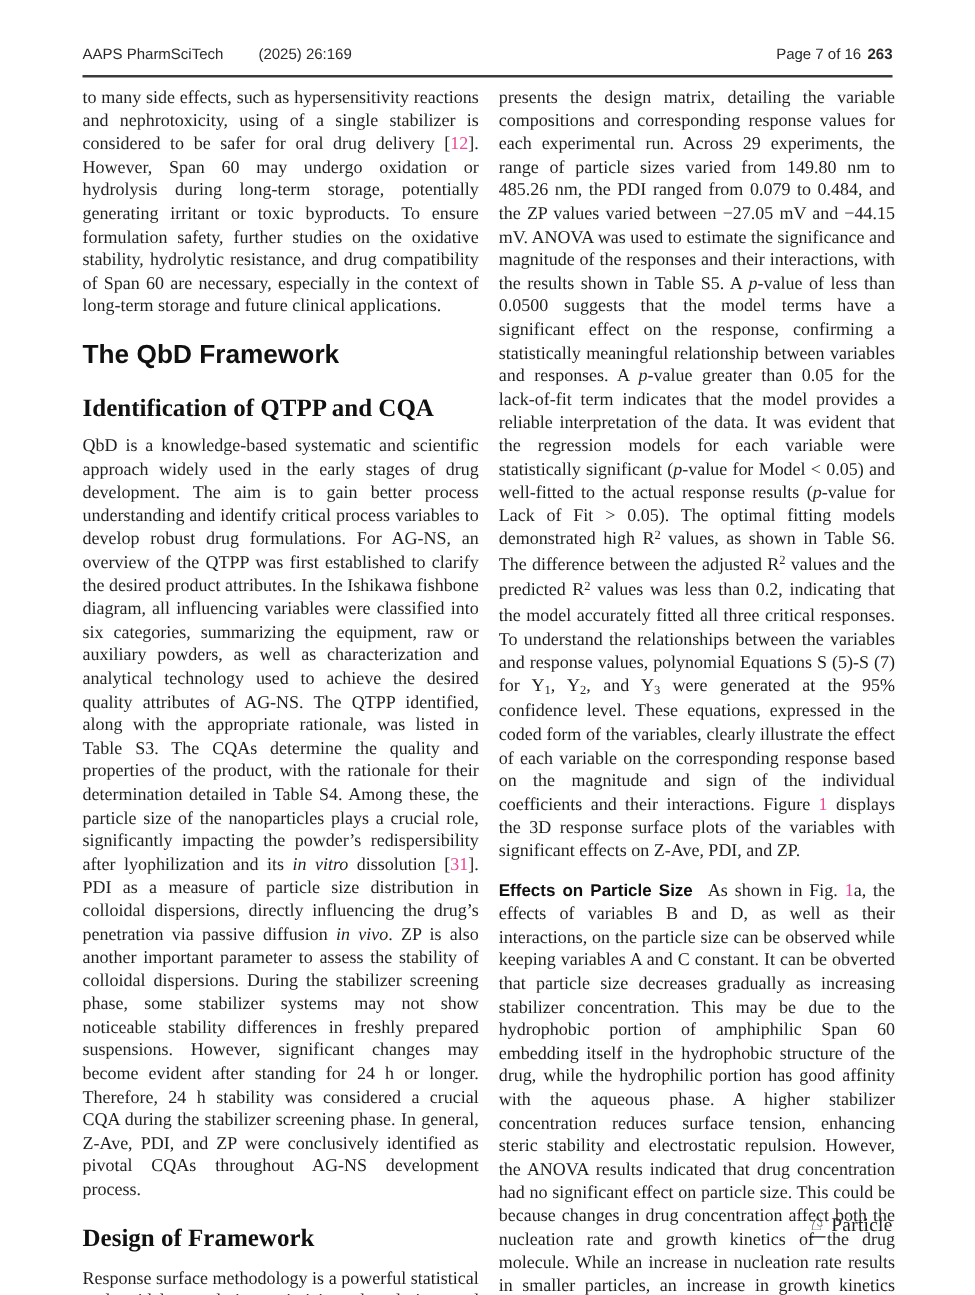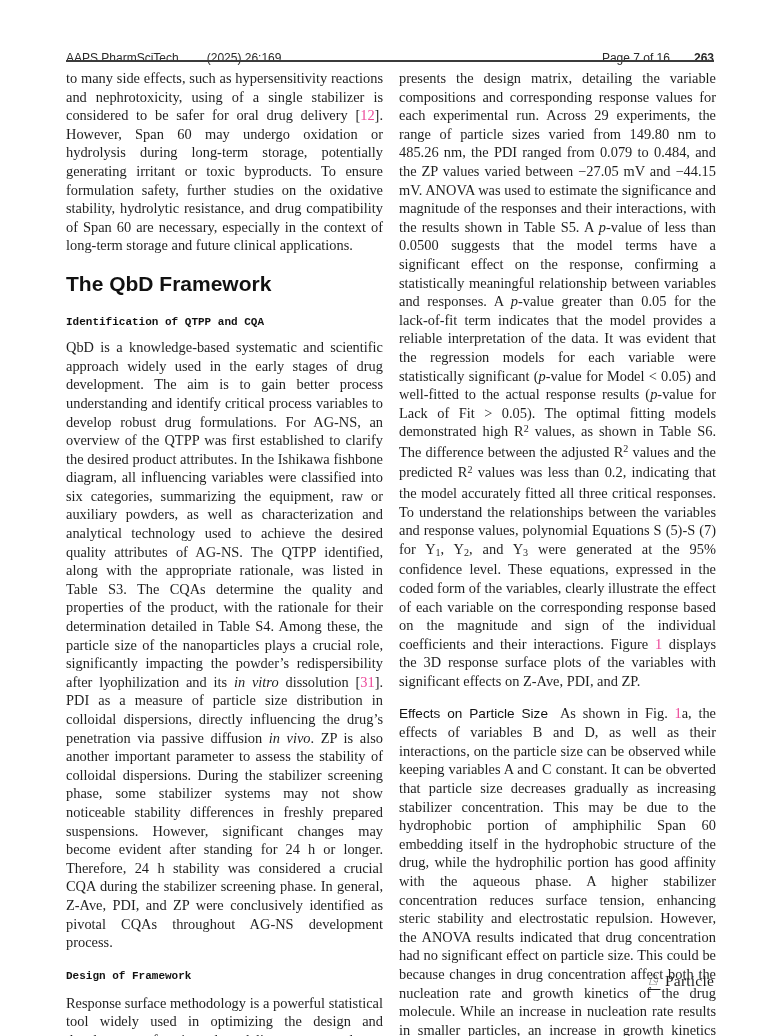--- a/index.html
+++ b/index.html
@@ -6,27 +6,27 @@
   #page{
     position:relative;
     width:780px;height:1036px;
     background:#ffffff;
     color:#1f1f1f;
     overflow:hidden;
     font-family:"Liberation Serif", serif;
   }
   
   #header{
-    position:absolute;top:51px;left:66px;right:66px;
+    position:absolute;top:36px;left:66px;right:66px;
     display:flex;justify-content:space-between;align-items:baseline;
     font-family:"Liberation Sans", sans-serif;
     font-size:12px;color:#2a2a2a;
   }
   .hdr-left span.journal{margin-right:28px;}
-  .hdr-right span.pageinfo{margin-right:24px;}
+  .hdr-right span.pageinfo{margin-right:5px;}
   .hdr-right span.artnum{font-weight:700;}
   #rule{
     position:absolute;top:60px;left:66px;right:66px;
     height:2.4px;background:#3b3b3b;
   }
   
   #body-cols{
     position:absolute;top:69px;left:66px;right:64px;
     display:flex;gap:16px;
   }
@@ -36,33 +36,33 @@
     font-size:14.4px;line-height:18.6px;
     text-align:justify;
     color:#1f1f1f;
   }
   h2.section{
     font-family:"Liberation Sans", sans-serif;
     font-size:21px;font-weight:700;color:#111;
     margin:17px 0 21px 0;line-height:1.1;
   }
   h3.subsection{
-    font-family:Liberation Mono, monospace;
-    font-size:11px;font-weight:700;color:#111;
+    font-family:Liberation Serif, serif;
+    font-size:20px;font-weight:700;color:#111;
     margin:0 0 10px 0;line-height:1.1;
   }
   h3.subsection.doe{margin-top:18px;margin-bottom:12px;}
   .col p + p{margin-top:0;}
   .col p.after-gap{margin-top:13px;}
   
   .link{color:#ec4899;}
   .i{font-style:italic;}
   .runin{
     font-family:"Liberation Sans", sans-serif;
-    font-weight:400;font-size:13.6px;color:#111;
+    font-weight:700;font-size:13.6px;color:#111;
     padding-right:12px;
   }
   .sup{font-size:70%;position:relative;top:-0.45em;}
   .sub{font-size:70%;position:relative;top:0.25em;}
   
   #footer{
     position:absolute;right:66px;bottom:46px;
     display:flex;align-items:center;gap:5px;
     font-family:"Liberation Serif", serif;
     color:#1c1c1c;

